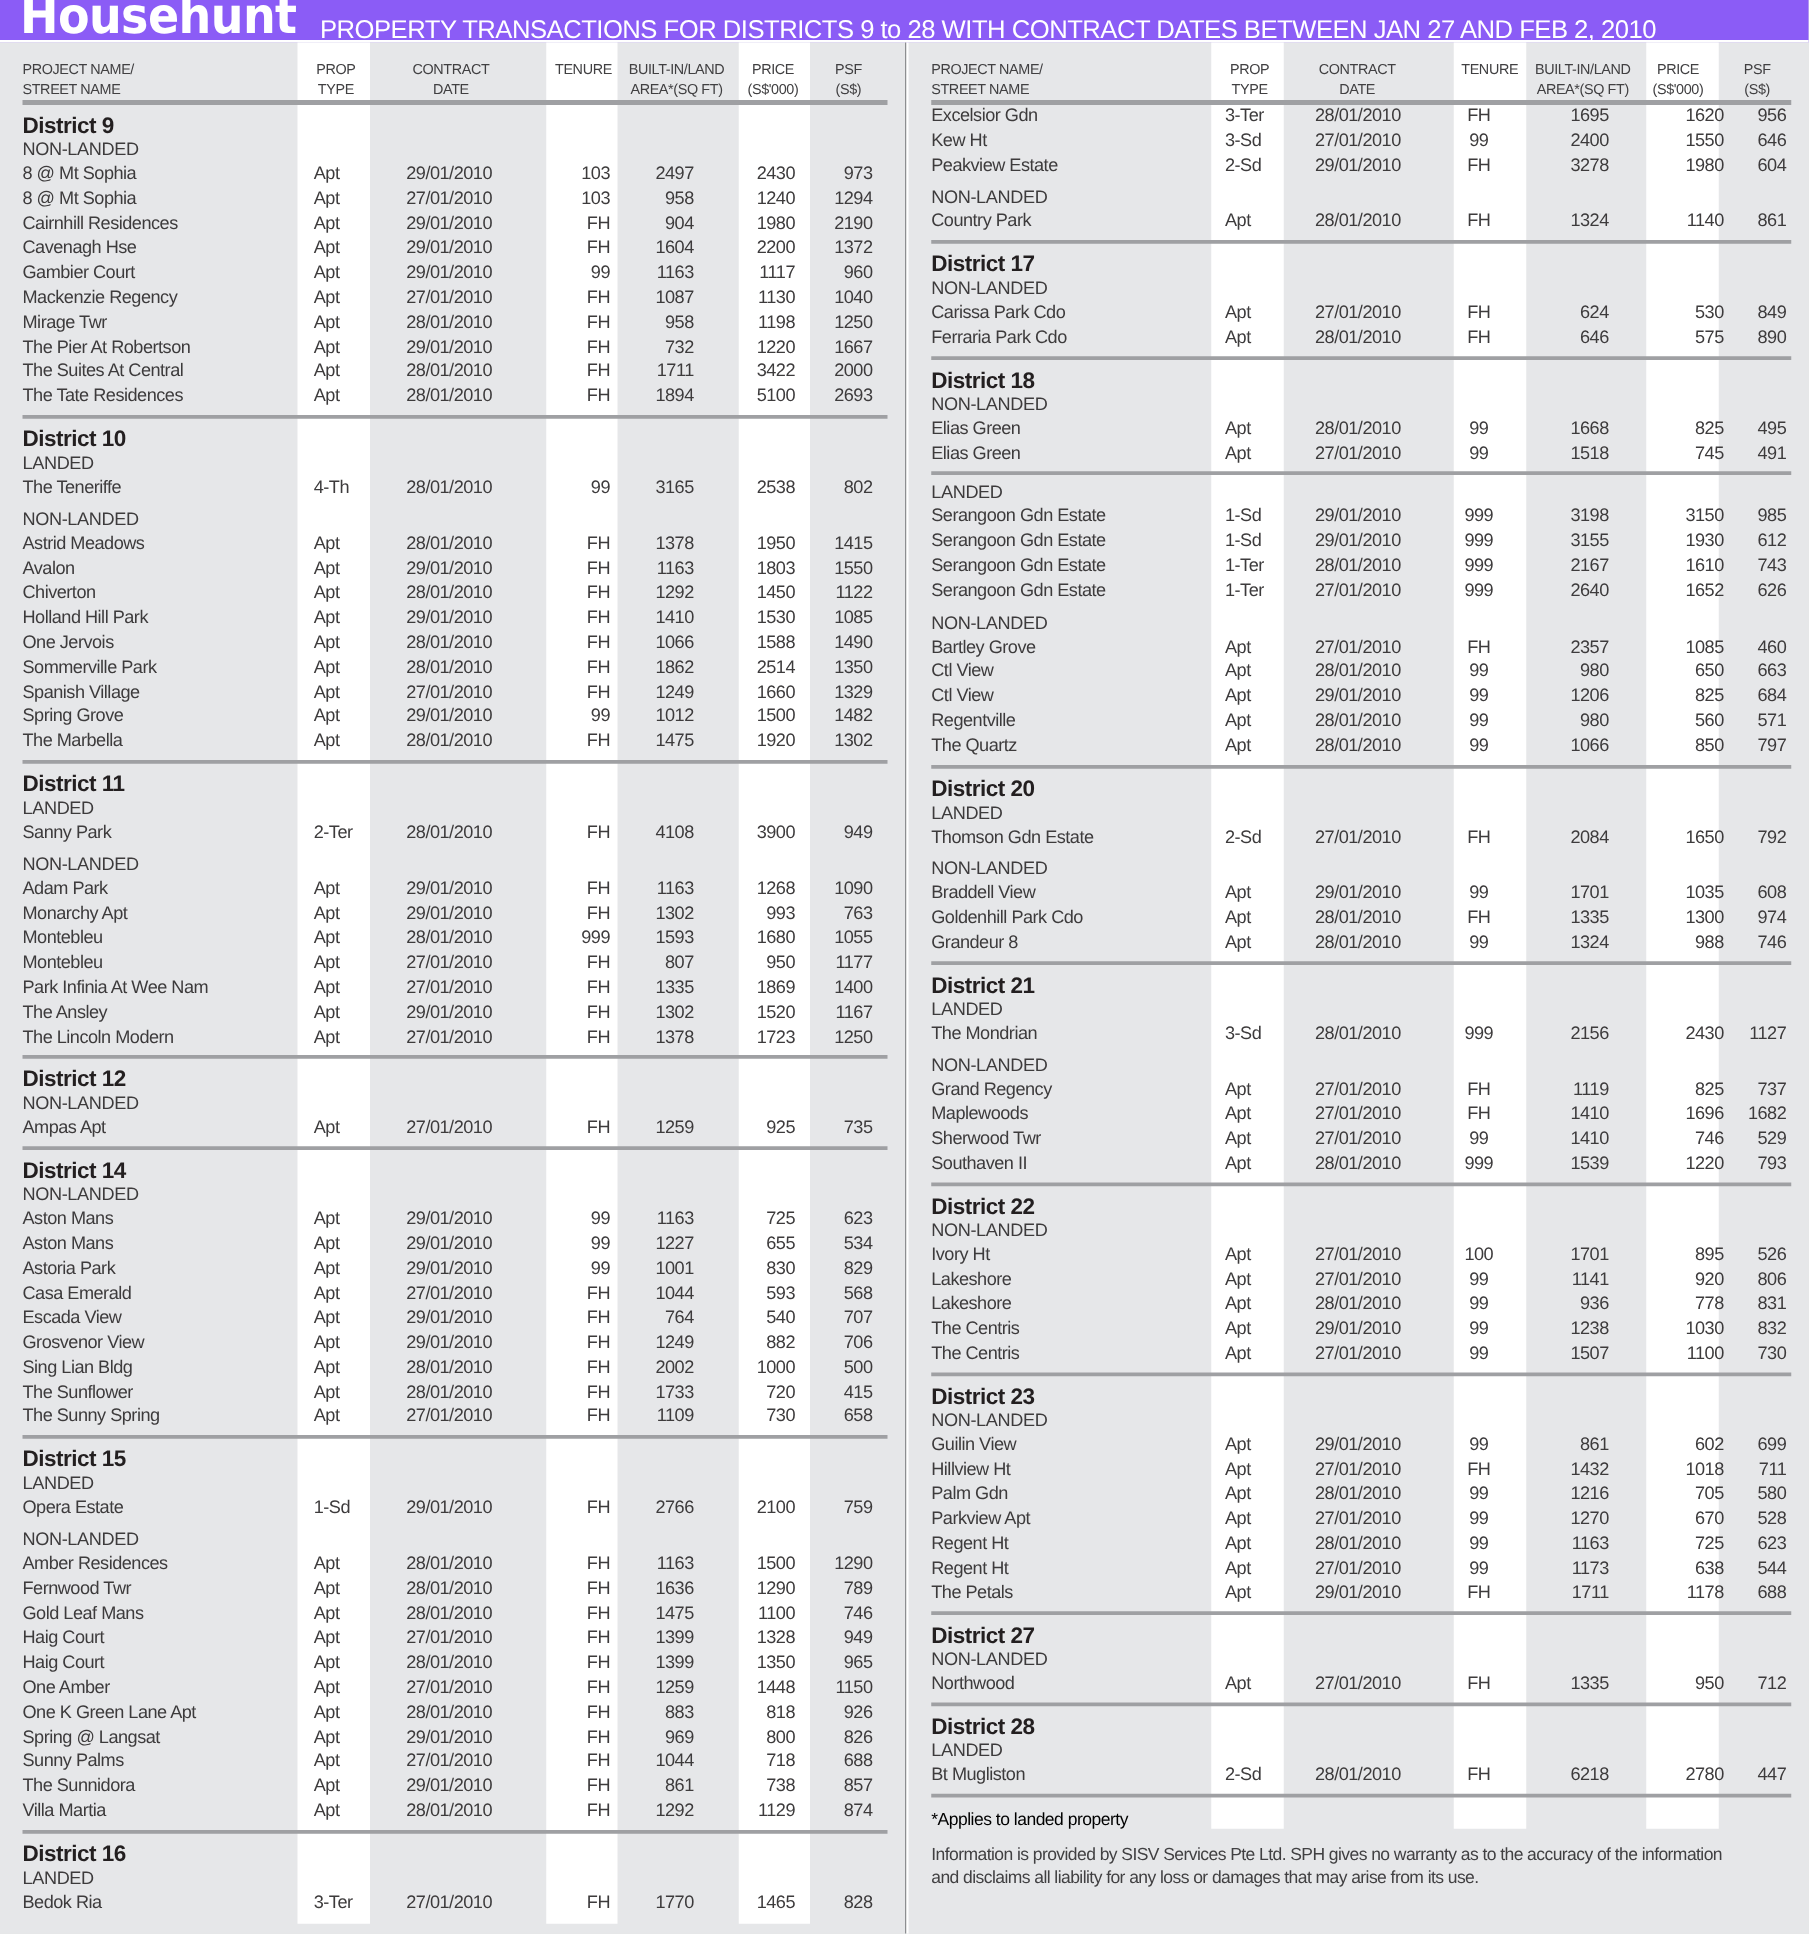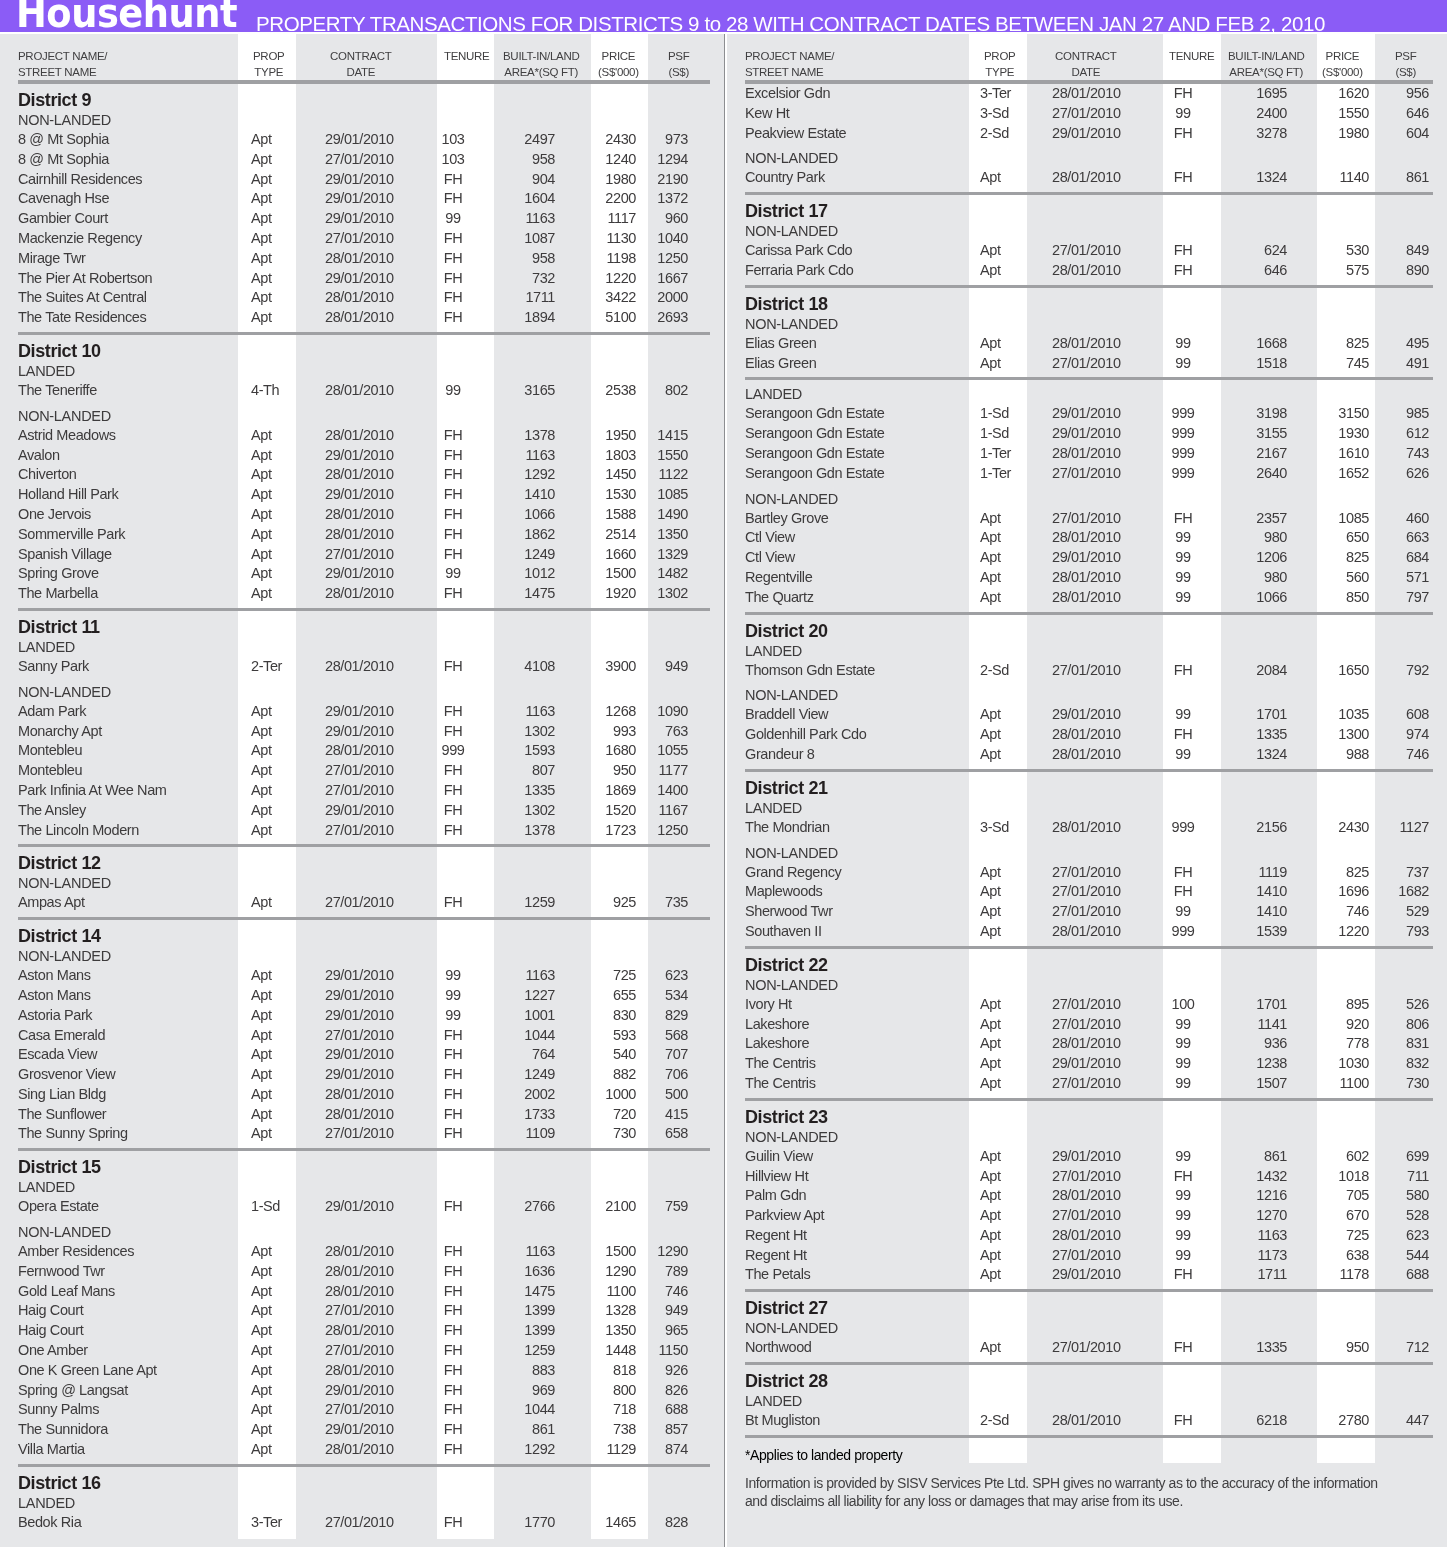--- a/index.html
+++ b/index.html
@@ -68,30 +68,30 @@
   }
   .cat { font-size:14.5px; color:#3d3b3c; height:20px; line-height:20px; letter-spacing:-0.3px; }
   .cat.gap { margin-top:5px; }
   .district { border-bottom:3px solid #9fa0a3; padding-bottom:4px; padding-top:4px; }
   .district.last { border-bottom:none; }
 
   
   .panel.left .c-name  { left:0; }
   .panel.left .c-type  { left:233px; }
   .panel.left .c-date  { left:307px; }
-  .panel.left .c-ten   { left:413px; width:70px; text-align:center; margin-left:-13px;}
+  .panel.left .c-ten   { left:413px; width:70px; text-align:right; margin-left:-13px;}
   .panel.left .c-area  { right:155px; text-align:center; }
   .panel.left .c-price { right:74px; text-align:right; }
-  .panel.left .c-psf   { right:22px; text-align:right; }
+  .panel.left .c-psf   { right:12px; text-align:right; }
   .panel.right .c-name  { left:0; }
   .panel.right .c-type  { left:235px; }
   .panel.right .c-date  { left:307px; }
   .panel.right .c-ten   { left:414px; width:70px; text-align:center; margin-left:-11px;}
   .panel.right .c-area  { right:146px; text-align:right; }
-  .panel.right .c-price { right:64px; text-align:right; }
+  .panel.right .c-price { right:54px; text-align:right; }
   .panel.right .c-psf   { right:4px; text-align:center; }
 
   .colhead .h-name { left:0; }
   .panel.left .colhead .h-type  { left:235px; text-align:center; }
   .panel.left .colhead .h-date  { left:312px; text-align:center; }
   .panel.left .colhead .h-ten   { left:426px; }
   .panel.left .colhead .h-area  { left:485px; text-align:center; }
   .panel.left .colhead .h-price { left:580px; text-align:center; }
   .panel.left .colhead .h-psf   { left:650px; text-align:center; }
   .panel.right .colhead .h-type  { left:239px; text-align:center; }

